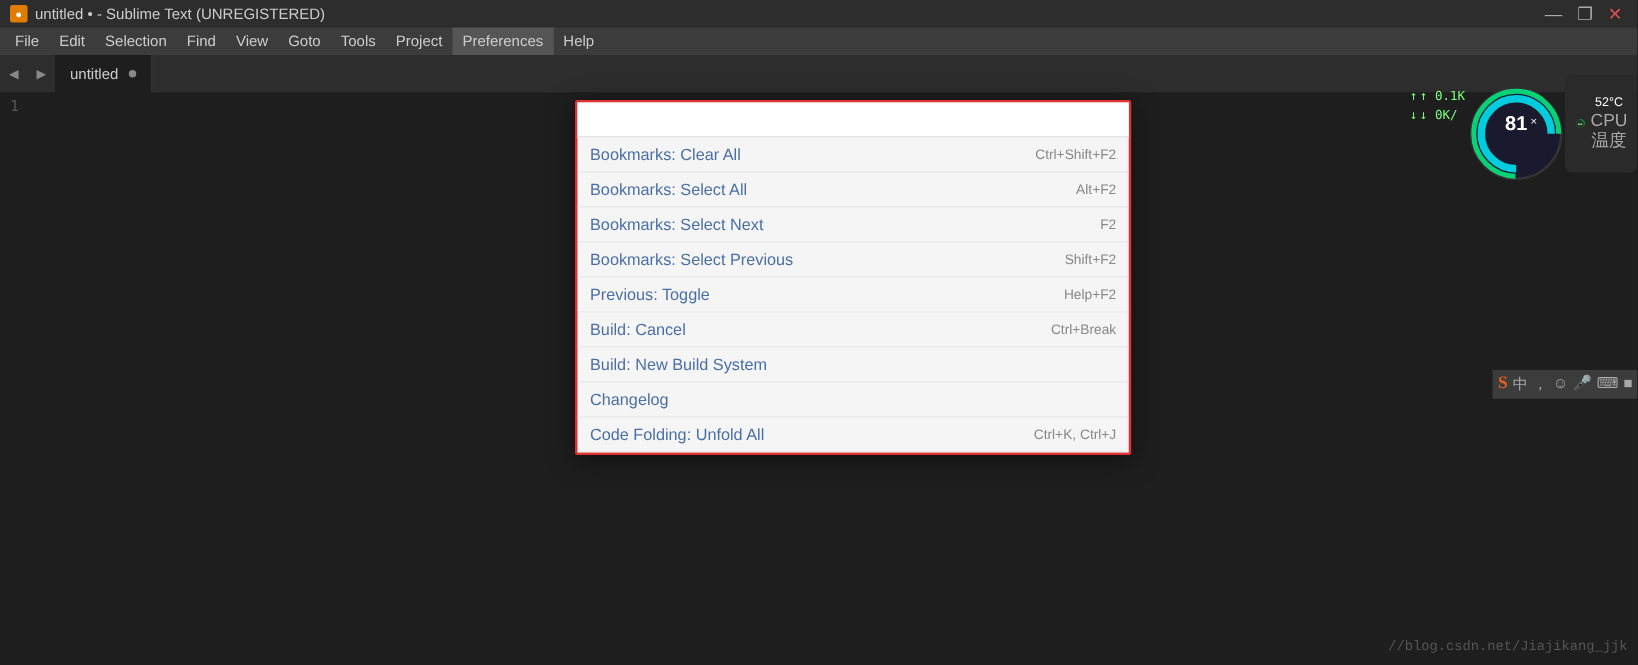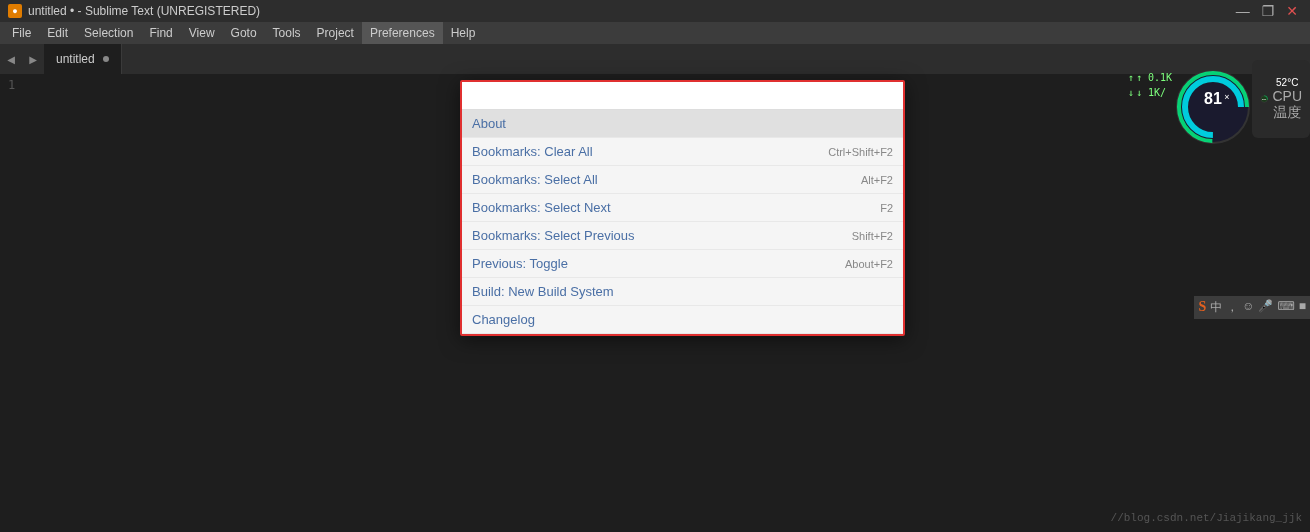--- a/index.html
+++ b/index.html
@@ -291,24 +291,20 @@
     <div>1</div>
   </div>
 </div>
 
 <div class="command-palette">
   <div class="palette-search">
     <input type="text" placeholder="" style="">
   </div>
   <div class="palette-list">
 
-    <div class="palette-item selected">
-      <span class="palette-item-label">About</span>
-      <span class="palette-item-shortcut"></span>
-    </div>
 
     <div class="palette-item">
       <span class="palette-item-label">Bookmarks: Clear All</span>
       <span class="palette-item-shortcut">Ctrl+Shift+F2</span>
     </div>
 
     <div class="palette-item">
       <span class="palette-item-label">Bookmarks: Select All</span>
       <span class="palette-item-shortcut">Alt+F2</span>
     </div>
@@ -318,35 +314,43 @@
       <span class="palette-item-shortcut">F2</span>
     </div>
 
     <div class="palette-item">
       <span class="palette-item-label">Bookmarks: Select Previous</span>
       <span class="palette-item-shortcut">Shift+F2</span>
     </div>
 
     <div class="palette-item">
       <span class="palette-item-label">Previous: Toggle</span>
-      <span class="palette-item-shortcut">About+F2</span>
-    </div>
-
+      <span class="palette-item-shortcut">Help+F2</span>
+    </div>
+
+    <div class="palette-item">
+      <span class="palette-item-label">Build: Cancel</span>
+      <span class="palette-item-shortcut">Ctrl+Break</span>
+    </div>
 
     <div class="palette-item">
       <span class="palette-item-label">Build: New Build System</span>
       <span class="palette-item-shortcut"></span>
     </div>
 
     <div class="palette-item">
       <span class="palette-item-label">Changelog</span>
       <span class="palette-item-shortcut"></span>
     </div>
 
 
+    <div class="palette-item">
+      <span class="palette-item-label">Code Folding: Unfold All</span>
+      <span class="palette-item-shortcut">Ctrl+K, Ctrl+J</span>
+    </div>
   </div>
 </div>
 
 <div class="gauge-svg-container">
   <svg width="78" height="78" viewBox="0 0 78 78">
 
     <circle cx="39" cy="39" r="36" fill="#1a1a2e" stroke="#333" stroke-width="2"></circle>
 
     <circle cx="39" cy="39" r="34" fill="none" stroke="#00ff88" stroke-width="4" stroke-dasharray="213 1000" stroke-dashoffset="-54" opacity="0.8"></circle>
 
@@ -357,21 +361,21 @@
   </svg>
 </div>
 
 <div class="net-speed" style="right:136px; top:68px; background:transparent;">
   <div style="color:#7dff7d; display:flex; align-items:center; gap:2px;">
     <span style="color:#7dff7d;">↑</span>
     <span style="color:#7dff7d;">↑ 0.1K</span>
   </div>
   <div style="color:#7dff7d; display:flex; align-items:center; gap:2px;">
     <span style="color:#7dff7d;">↓</span>
-    <span style="color:#7dff7d;">↓ 1K/</span>
+    <span style="color:#7dff7d;">↓ 0K/</span>
   </div>
 </div>
 
 <div class="cpu-info-widget">
   <svg class="cpu-circle" viewBox="0 0 36 36">
     <circle cx="18" cy="18" r="14" fill="#1a3a1a" stroke="#444" stroke-width="2"></circle>
     <circle cx="18" cy="18" r="14" fill="none" stroke="#00bb55" stroke-width="3" stroke-dasharray="50 100" stroke-dashoffset="25" transform="rotate(-90 18 18)"></circle>
     <text x="18" y="22" text-anchor="middle" fill="white" font-size="8" font-weight="bold" font-family="Arial">81%</text>
   </svg>
   <div style="text-align:center;">

